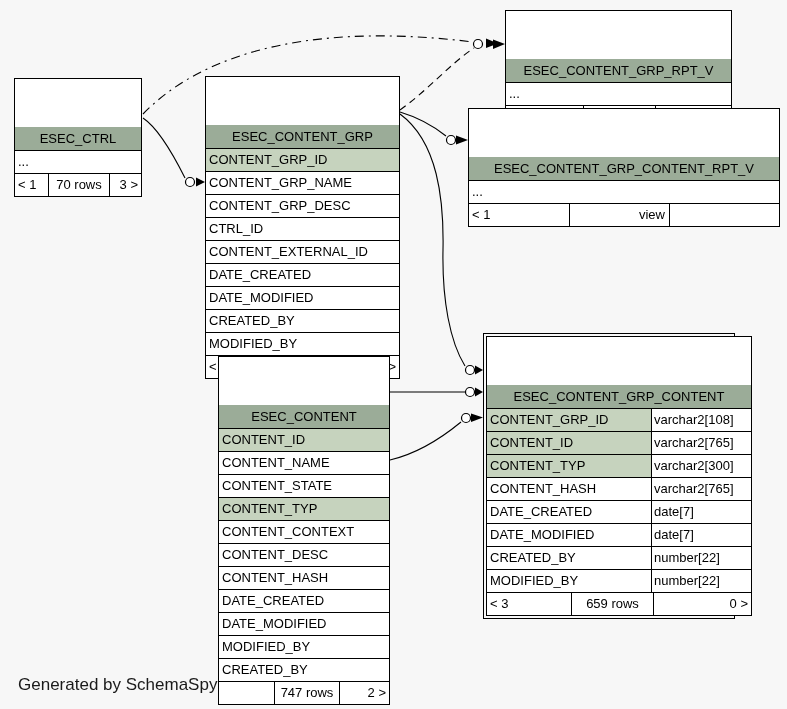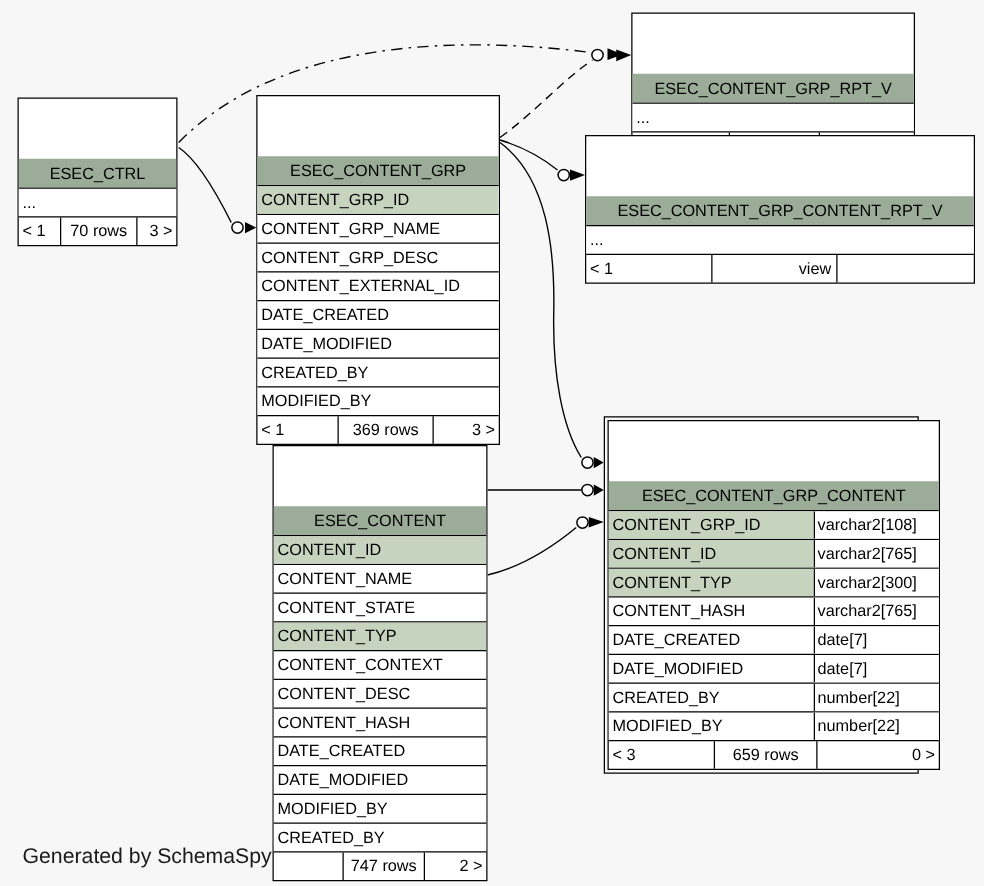--- a/index.html
+++ b/index.html
@@ -116,20 +116,23 @@
       <div class="trow key">
         <span class="cname">CONTENT_GRP_ID</span>
       </div>
       <div class="trow">
         <span class="cname">CONTENT_GRP_NAME</span>
       </div>
       <div class="trow">
         <span class="cname">CONTENT_GRP_DESC</span>
       </div>
       <div class="trow">
+        <span class="cname">CTRL_ID</span>
+      </div>
+      <div class="trow">
         <span class="cname">CONTENT_EXTERNAL_ID</span>
       </div>
       <div class="trow">
         <span class="cname">DATE_CREATED</span>
       </div>
       <div class="trow">
         <span class="cname">DATE_MODIFIED</span>
       </div>
       <div class="trow">
         <span class="cname">CREATED_BY</span>

